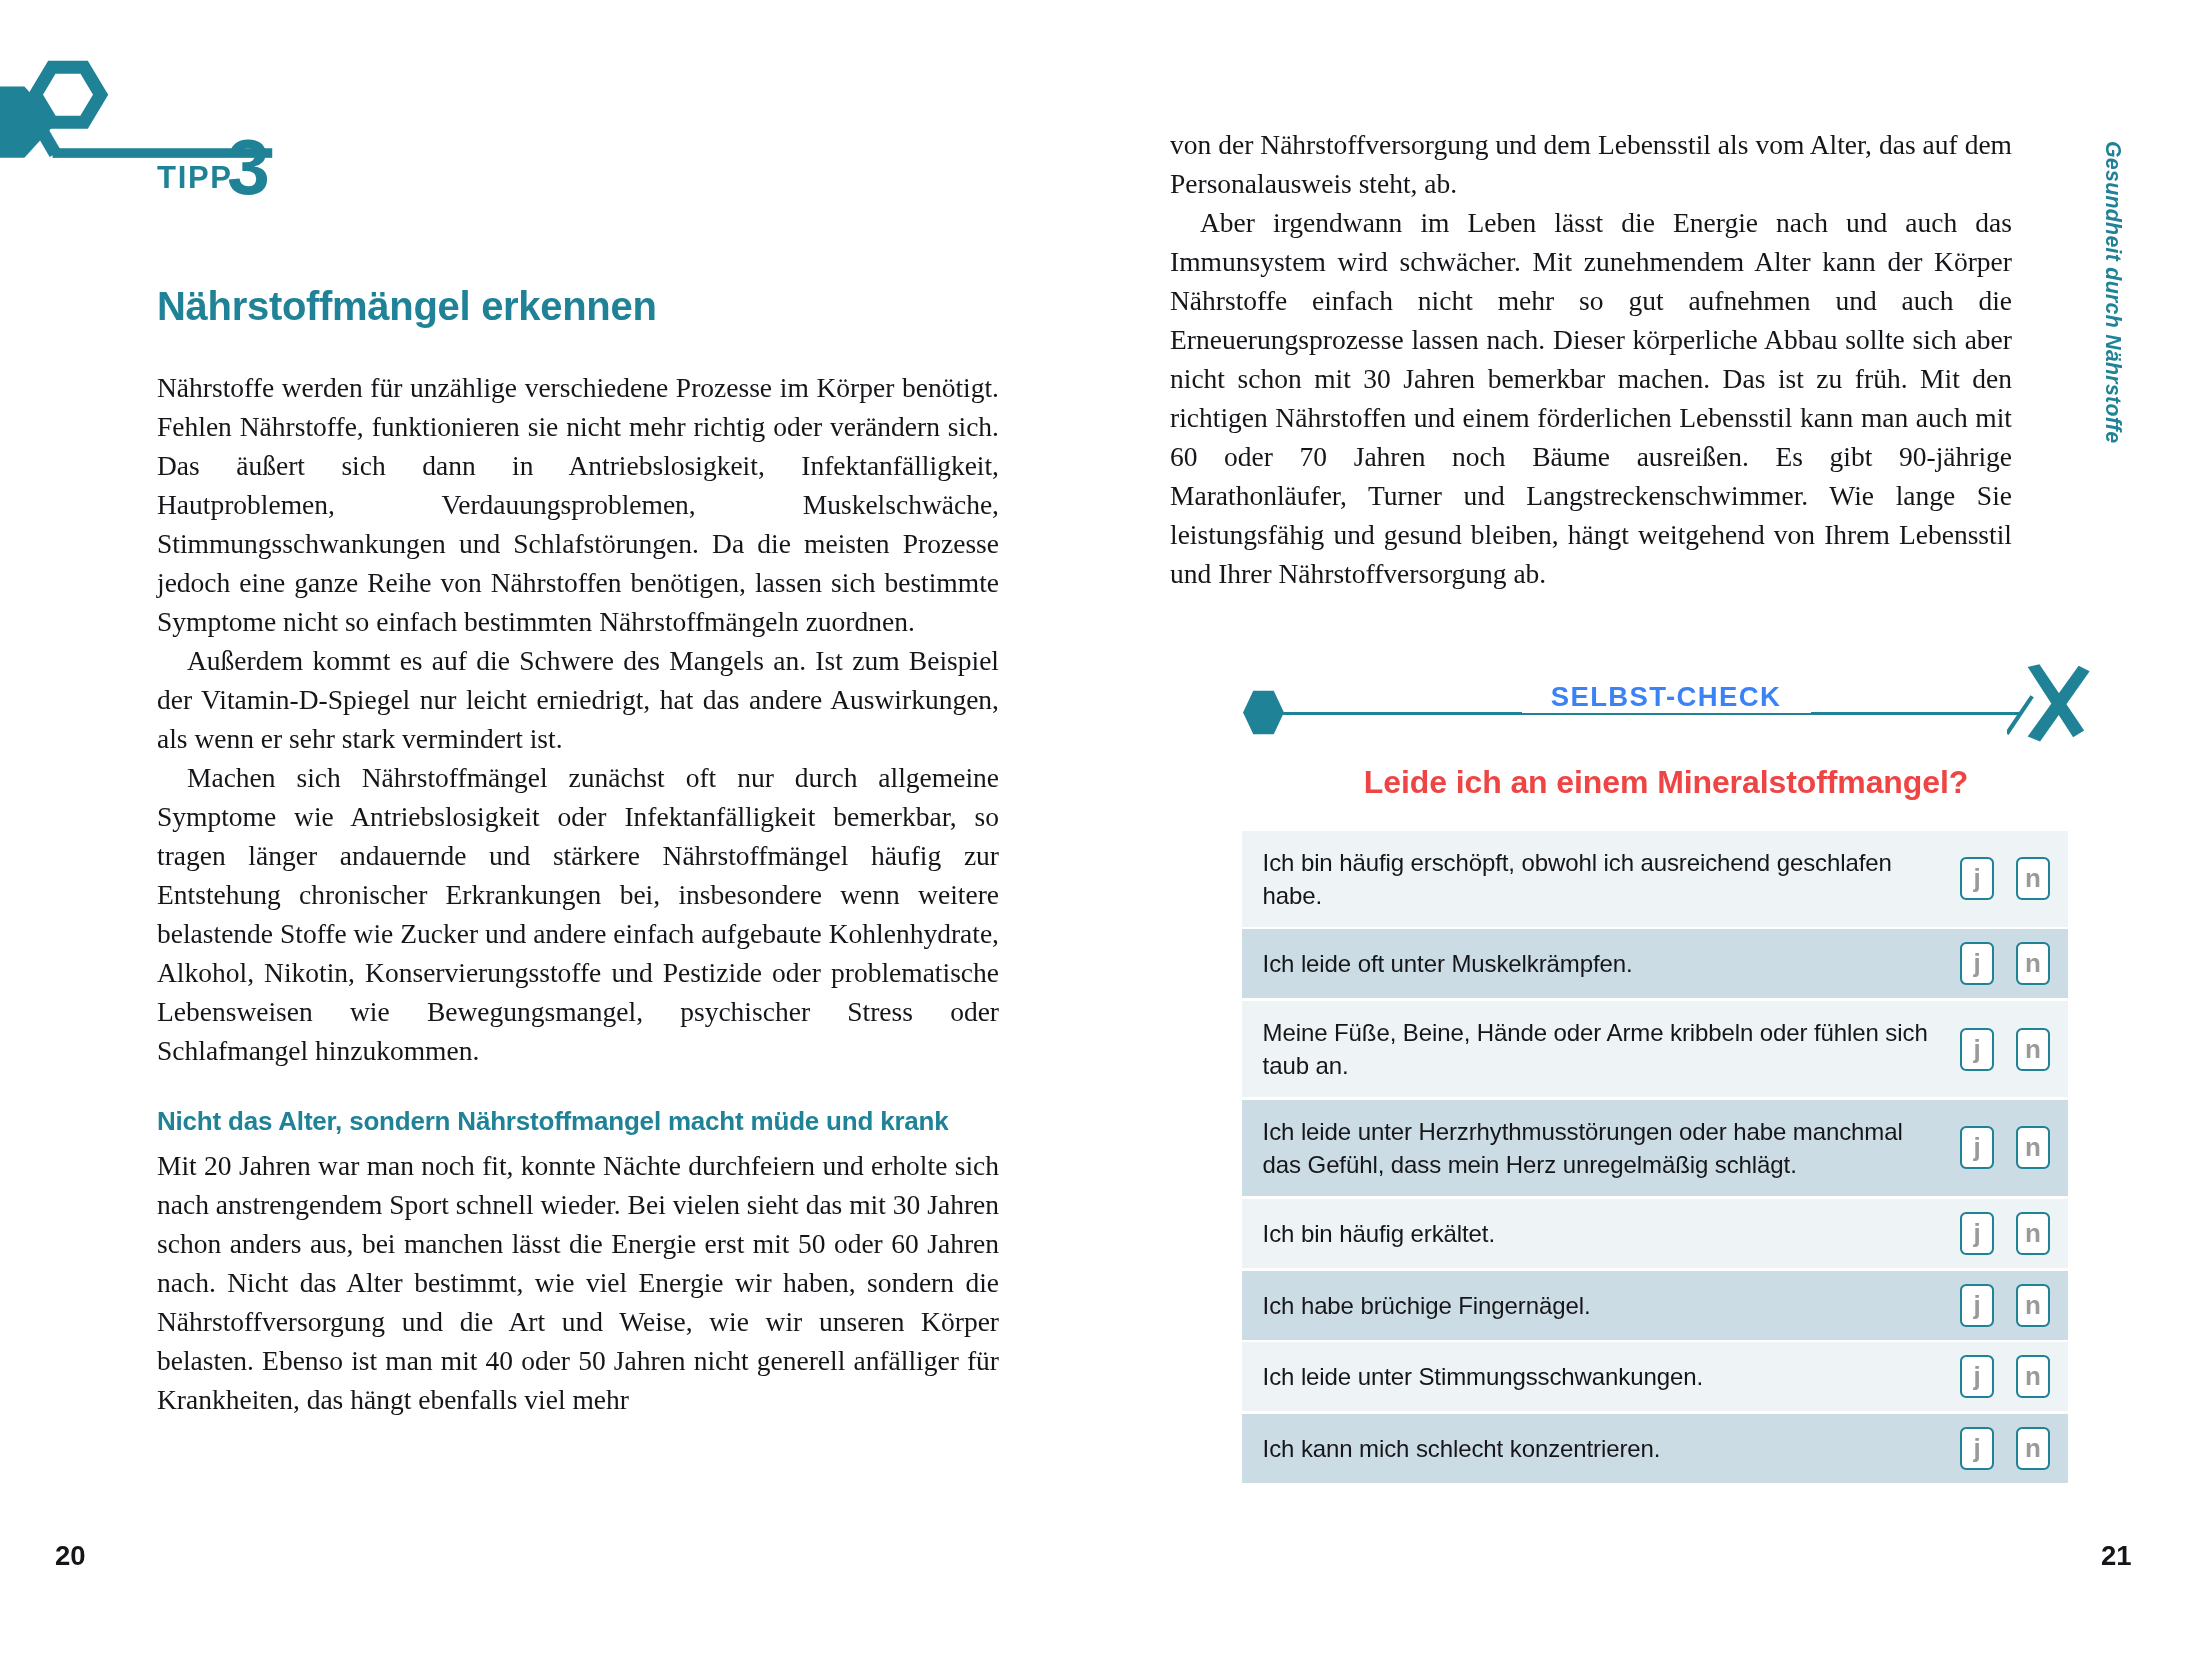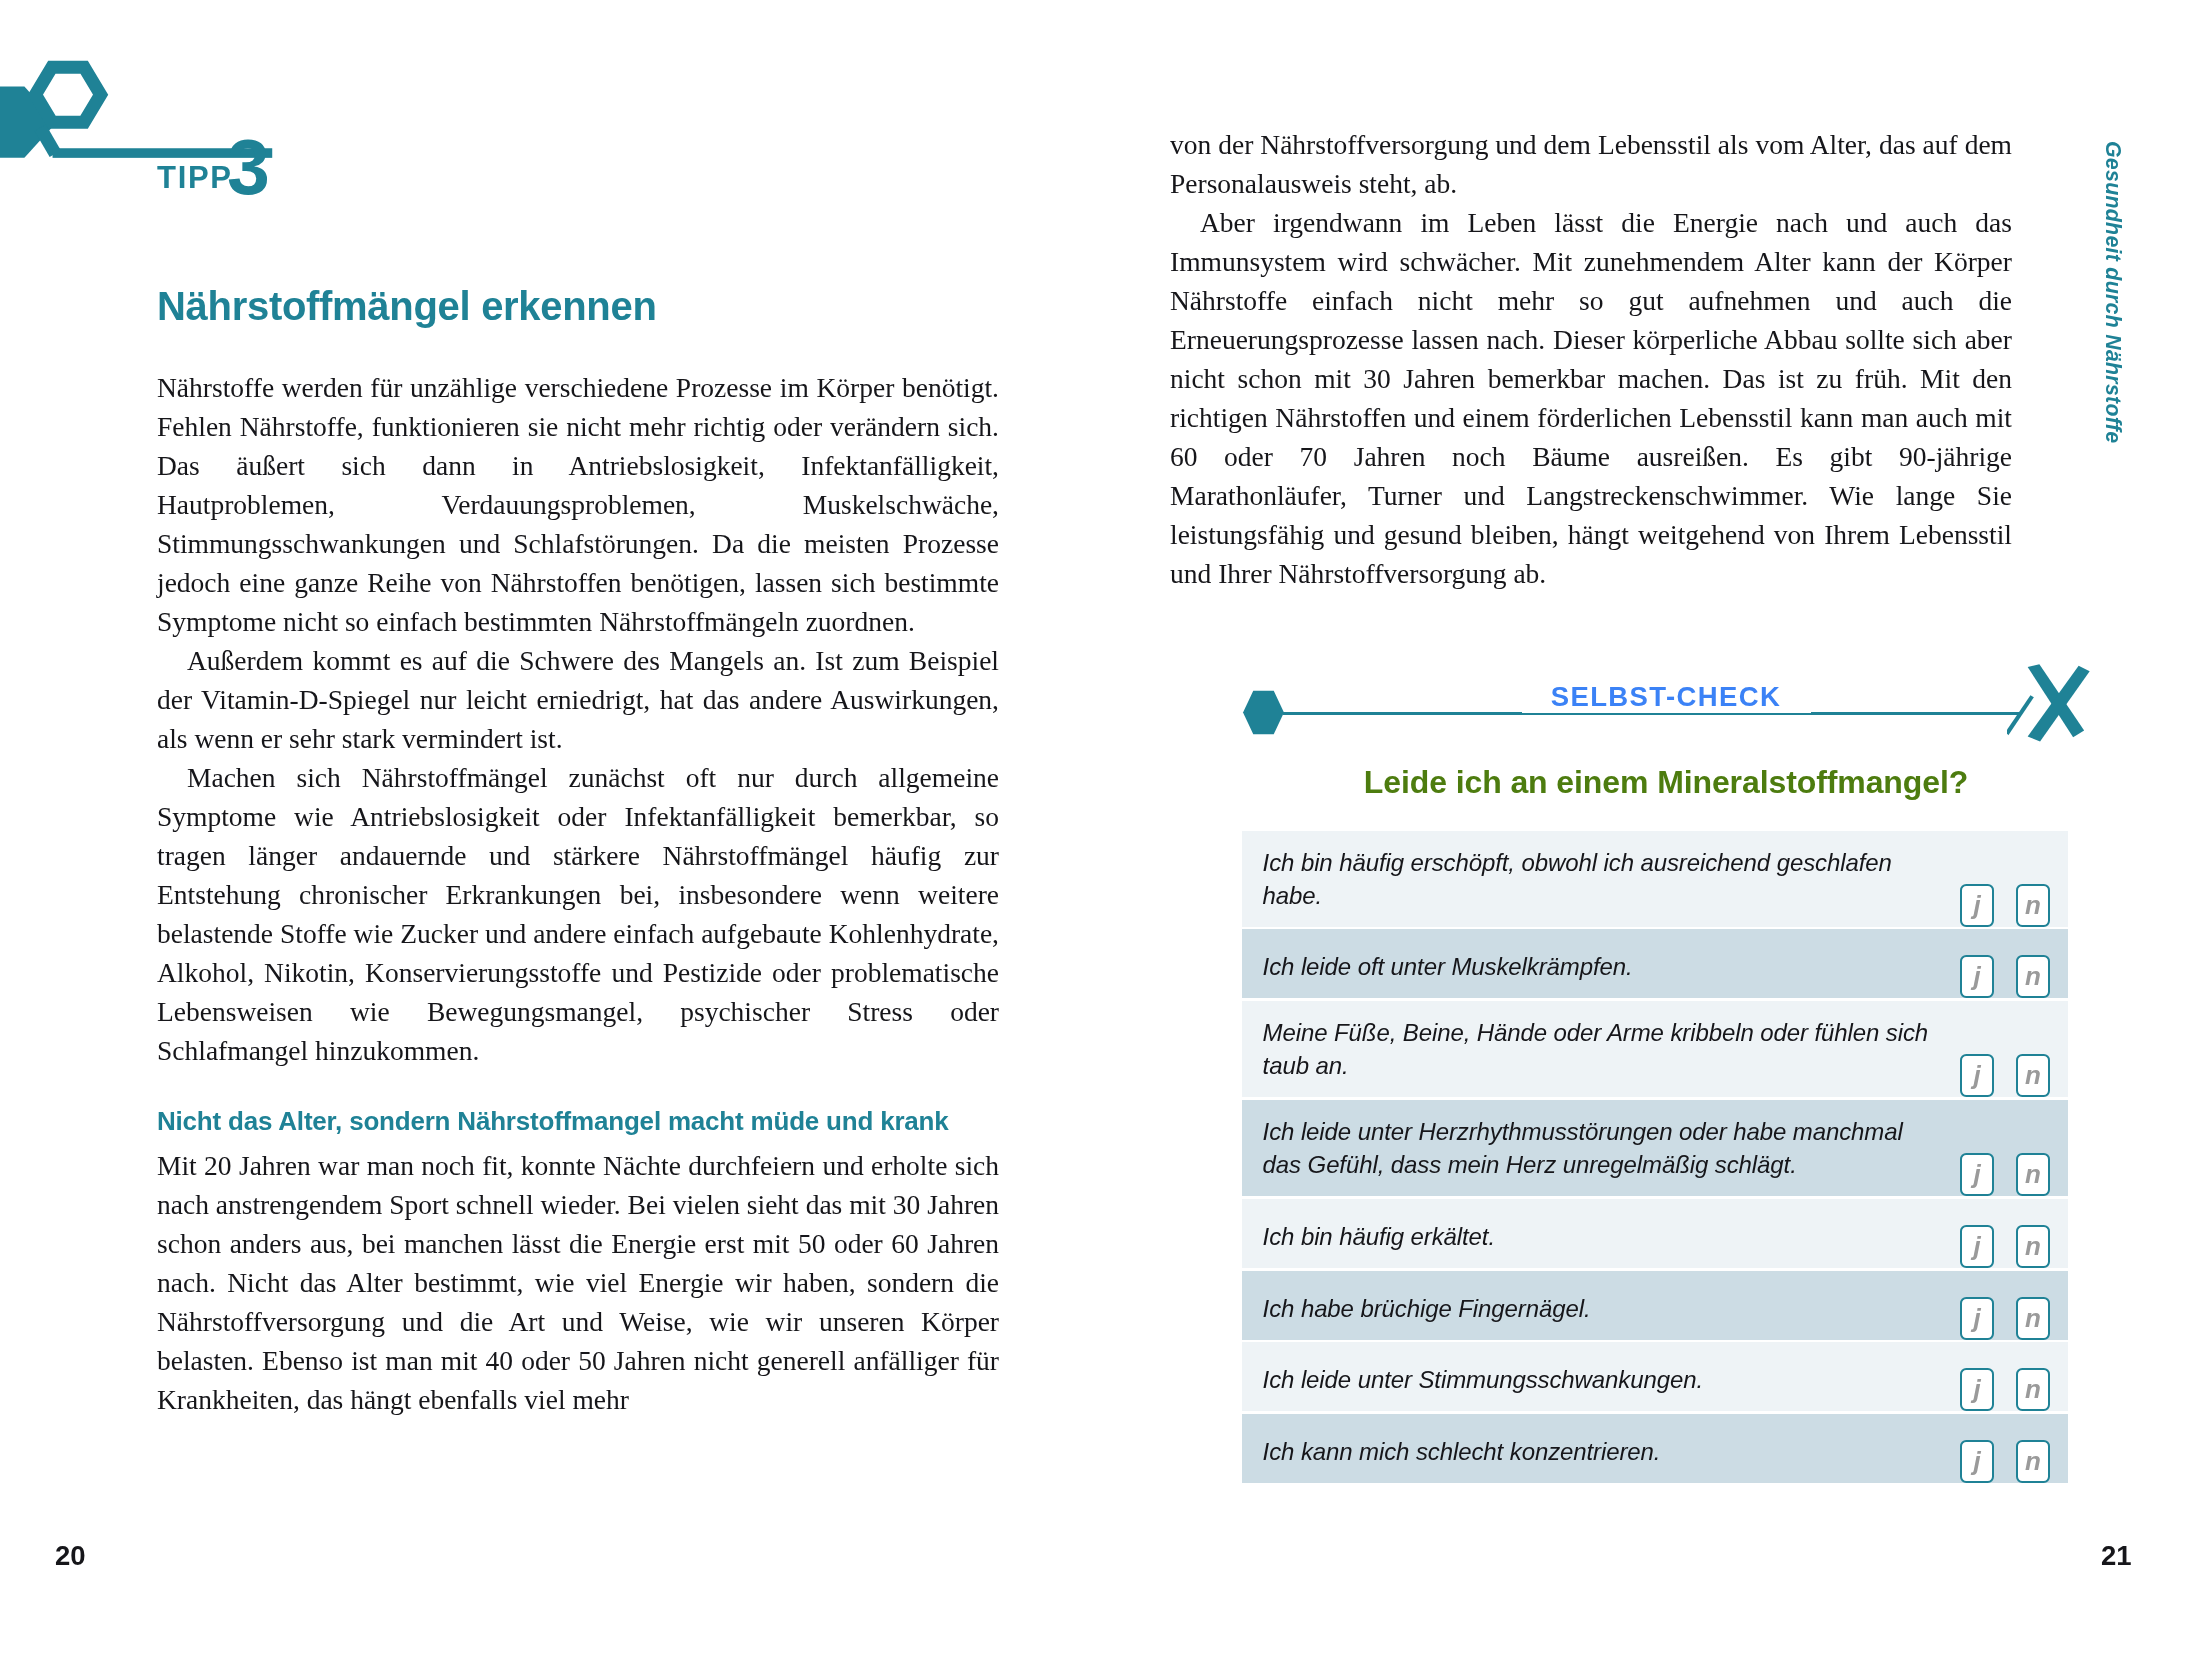--- a/index.html
+++ b/index.html
@@ -194,35 +194,34 @@
     top: -15px;
     width: 93px;
     height: 93px;
   }
   .sc-question {
     margin: 9.6px 0 0 0;
     text-align: center;
     font-family: "Liberation Sans", sans-serif;
     font-weight: bold;
     font-size: 32px;
-    color: #4d7c0f;
+    color: #ef4444;
     letter-spacing: -0.1px;
   }
 
   .sc-list {
     margin-top: 30px;
     width: 826px;
   }
   .sc-row {
     display: flex;
-    align-items: flex-end;
+    align-items: center;
     padding: 0 18px 0 20.6px;
     min-height: 69px;
     box-sizing: border-box;
-    font-style: italic;
   }
   .sc-row.odd  { background: #eef3f6; }
   .sc-row.even { background: #ccdce4; gap: 28px; }
 
   .sc-row-sep {
     height: 2.8px;
     background: #ffffff;
   }
 
   .sc-q-text {

